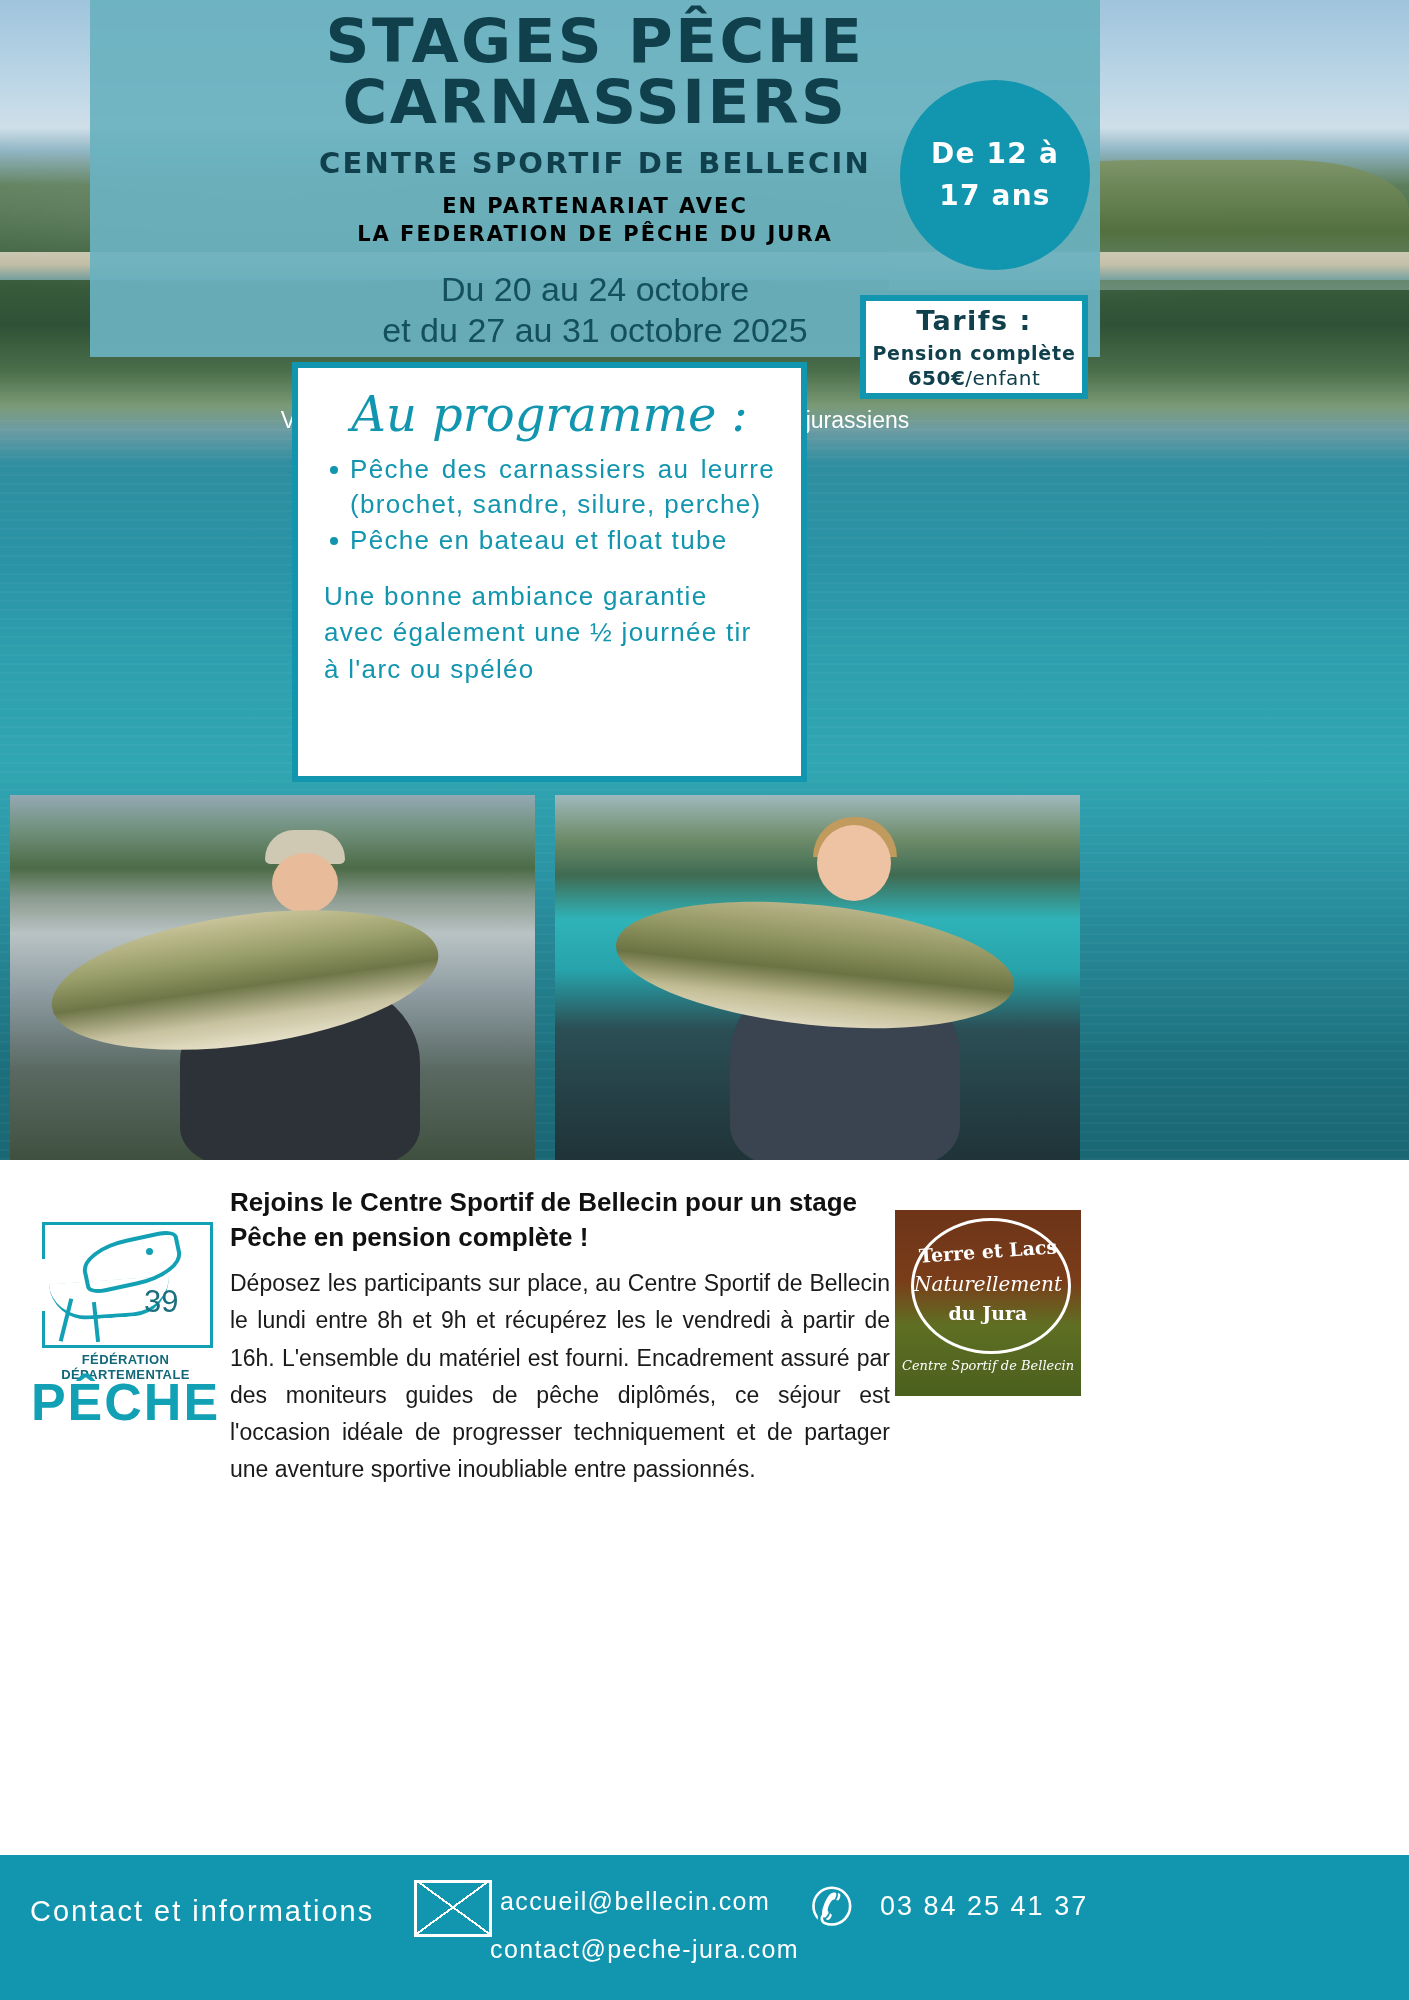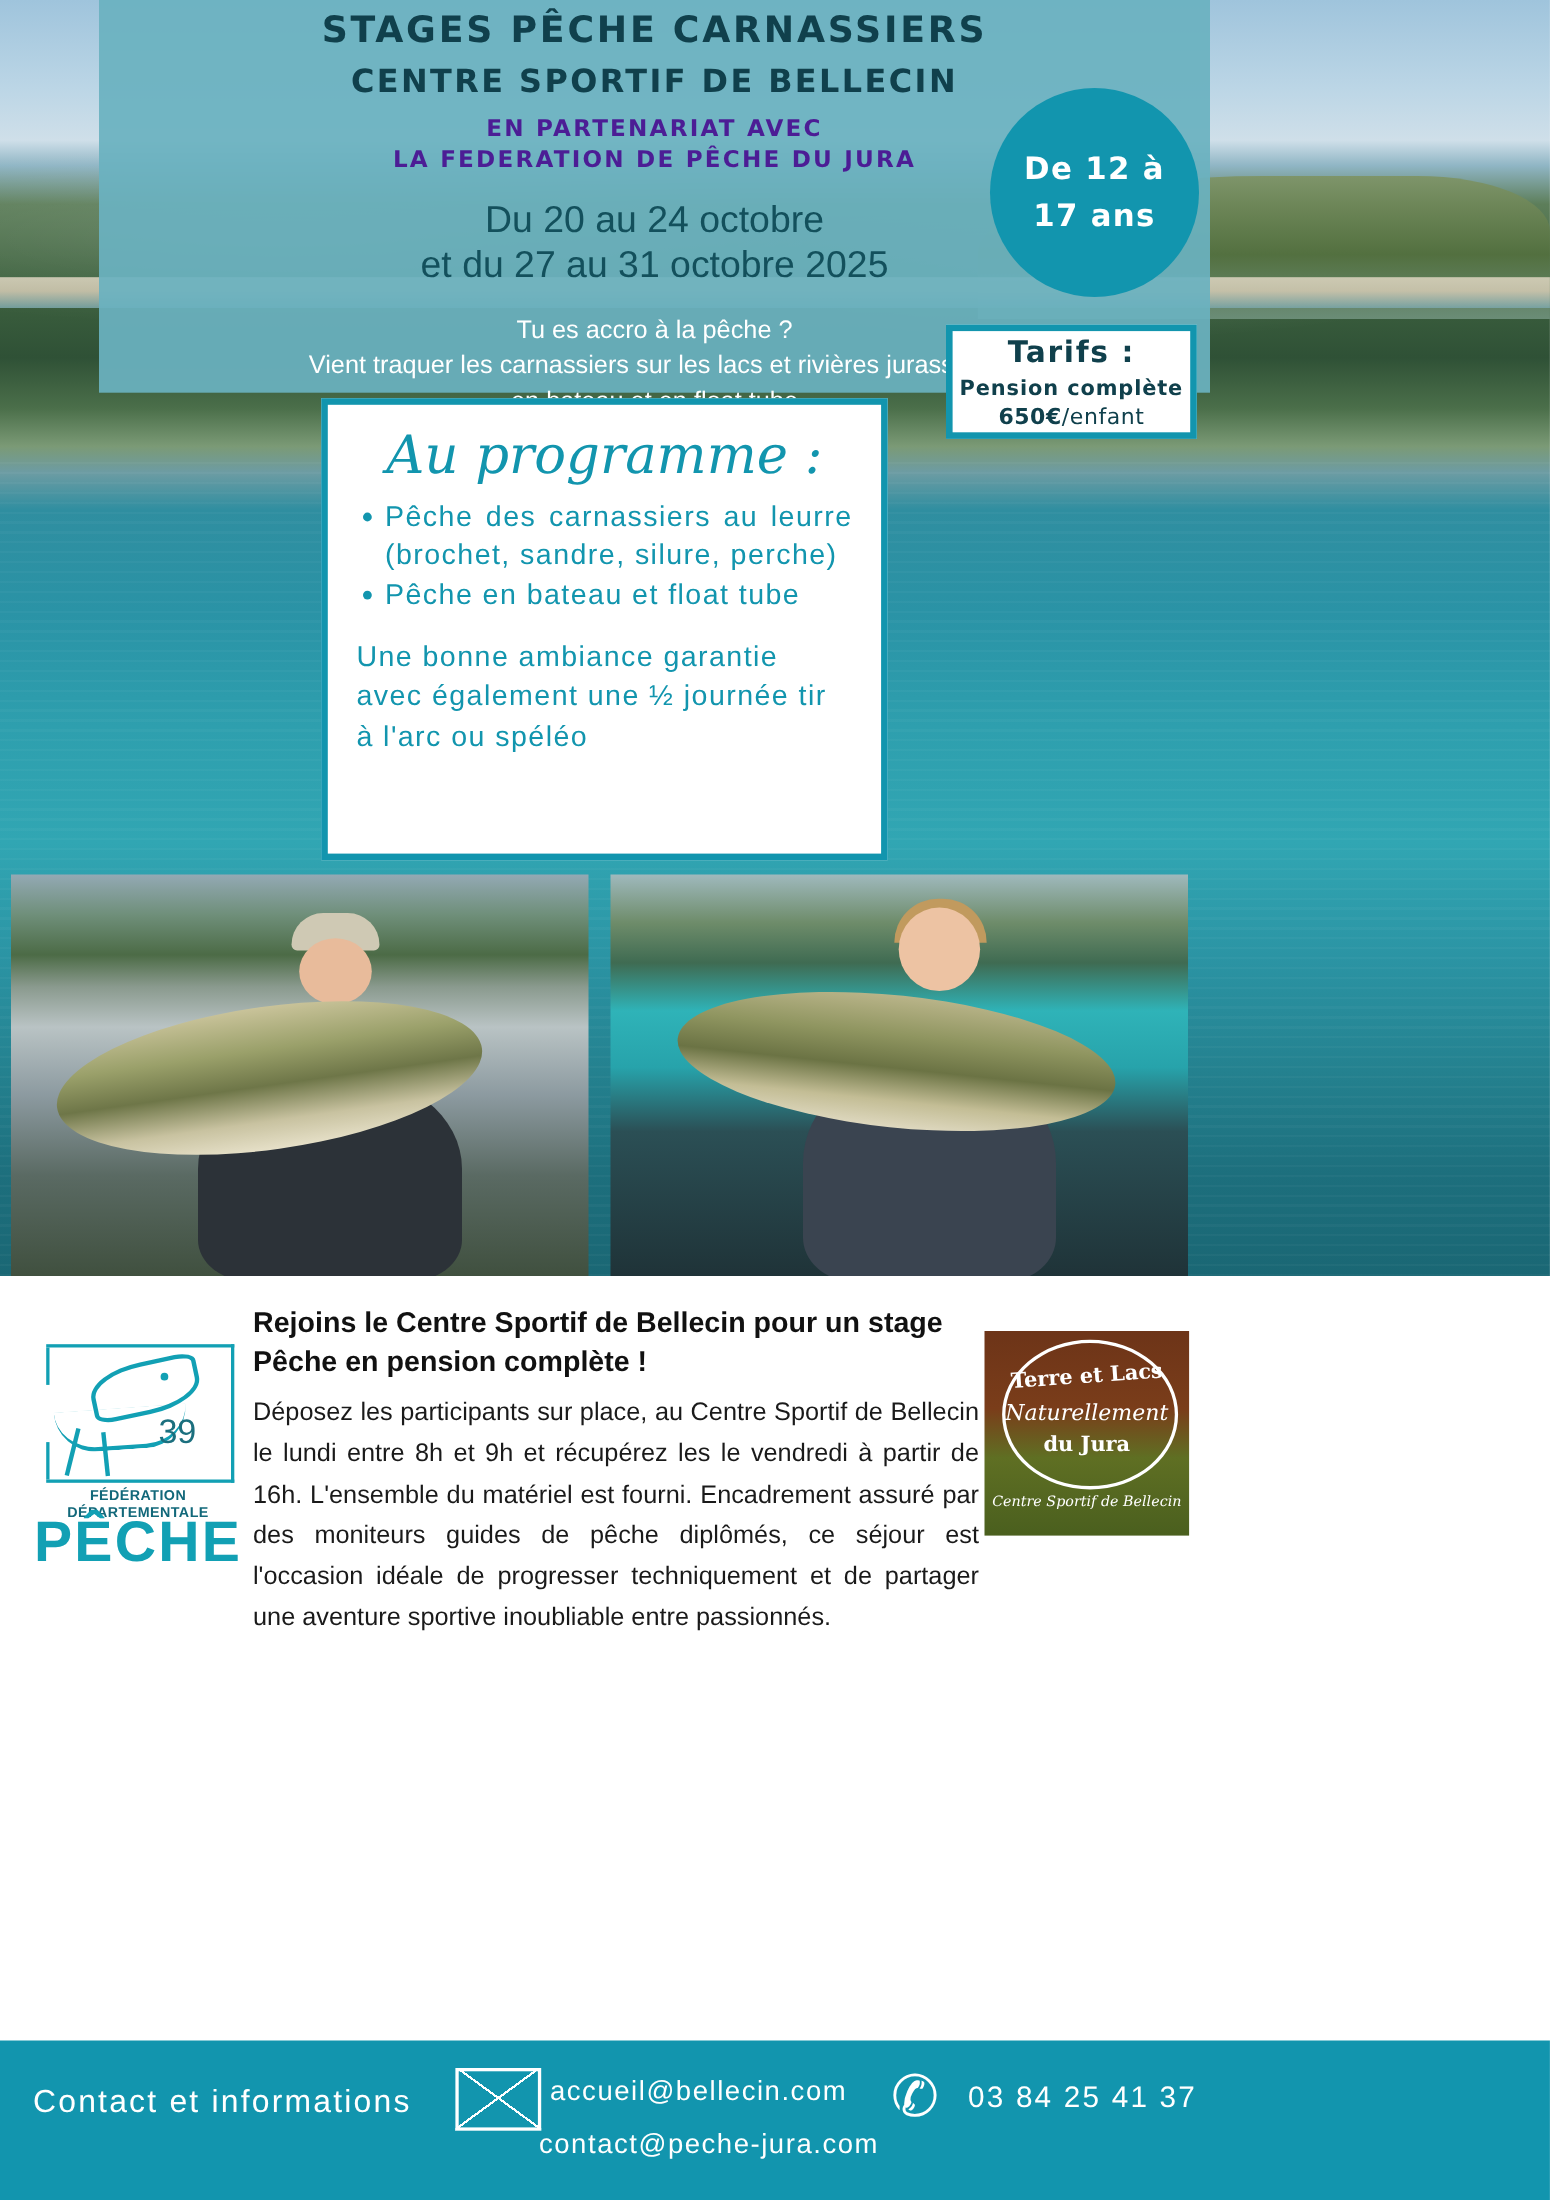--- a/index.html
+++ b/index.html
@@ -42,30 +42,30 @@
   }
 
   
   .top-panel{
     position:absolute;left:90px;top:0;width:1010px;height:357px;
     background:rgba(106,177,192,.93);
     text-align:center;
     color:#ffffff;
   }
   .title{
-    font-size:33px;font-weight:bold;letter-spacing:2.5px;color:#10404c;
+    font-size:61px;font-weight:bold;letter-spacing:2.5px;color:#10404c;
     margin:10px 0 0 0;line-height:1.0;
     font-family:"DejaVu Sans", sans-serif;
   }
   .subtitle1{
     font-size:29px;font-weight:bold;letter-spacing:2.2px;color:#10404c;
     margin-top:14px;font-family:"DejaVu Sans", sans-serif;
   }
   .subtitle2{
-    font-size:21px;font-weight:bold;letter-spacing:2px;color:#4c1d95;
+    font-size:21px;font-weight:bold;letter-spacing:2px;color:#000000;
     margin-top:12px;line-height:1.35;font-family:"DejaVu Sans", sans-serif;
   }
   .dates{
     font-size:34px;color:#13505c;margin-top:20px;line-height:1.22;font-weight:500;
   }
   .intro{
     font-size:23px;color:#ffffff;margin-top:20px;line-height:1.42;font-weight:400;
   }
 
   

